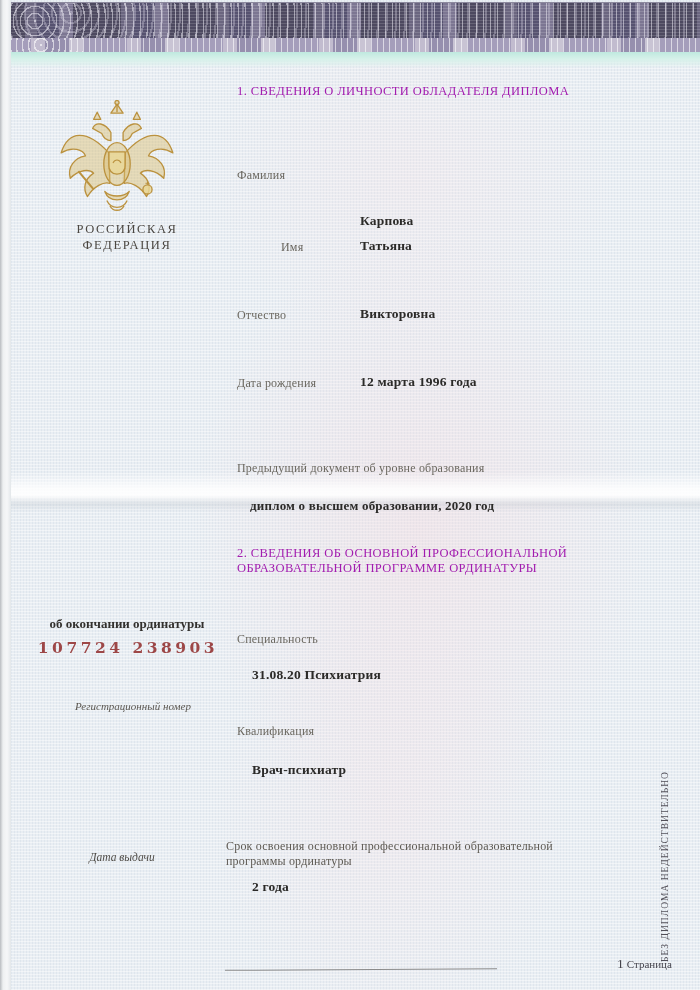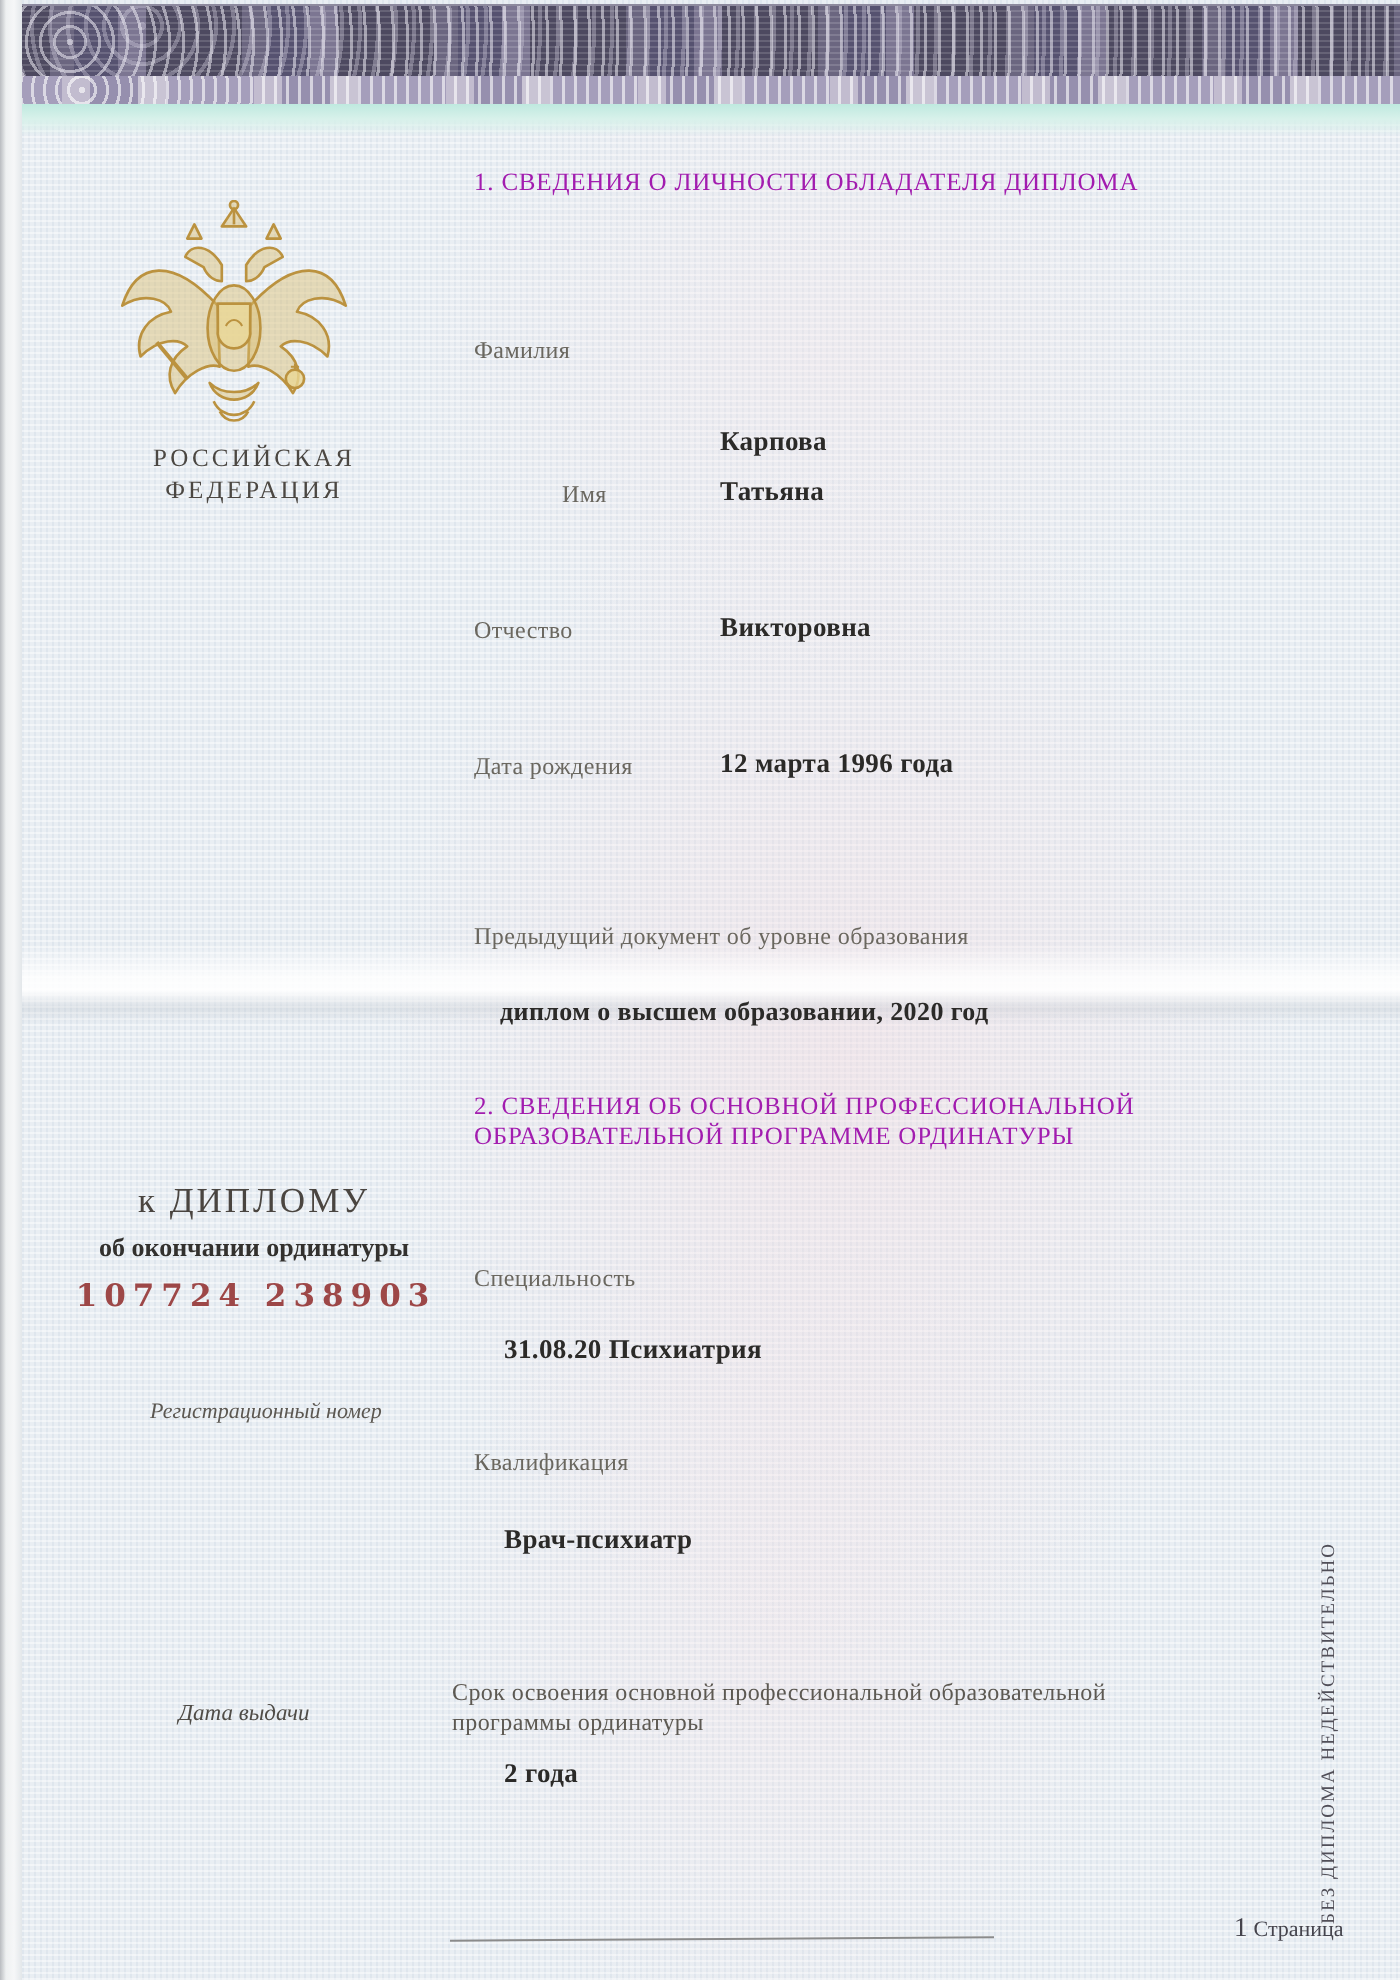--- a/index.html
+++ b/index.html
@@ -120,21 +120,20 @@
           <circle cx="90" cy="88" r="4.5" fill="#ead795" fill-opacity="0.8"></circle>
           <path d="M90 83.5 l0 -3 M88 82 l4 0" fill="none" stroke-width="1"></path>
           <path d="M22 70 L37 88" fill="none" stroke-width="2"></path>
         </g>
       </svg>
     </div>
 
     <div class="abs country center pre">РОССИЙСКАЯ
 ФЕДЕРАЦИЯ</div>
 
-    <div class="abs supp2 center">к ДИПЛОМУ</div>
     <div class="abs supp3 center">об окончании ординатуры</div>
     <div class="abs serial center">107724 238903</div>
 
     <div class="abs reg-label center italic">Регистрационный номер</div>
 
     <div class="abs issue-label center italic">Дата выдачи</div>
   </div>
 
   <div class="abs sec-title" style="left:237px;top:84px;width:430px;">1. СВЕДЕНИЯ О ЛИЧНОСТИ ОБЛАДАТЕЛЯ ДИПЛОМА</div>
 

